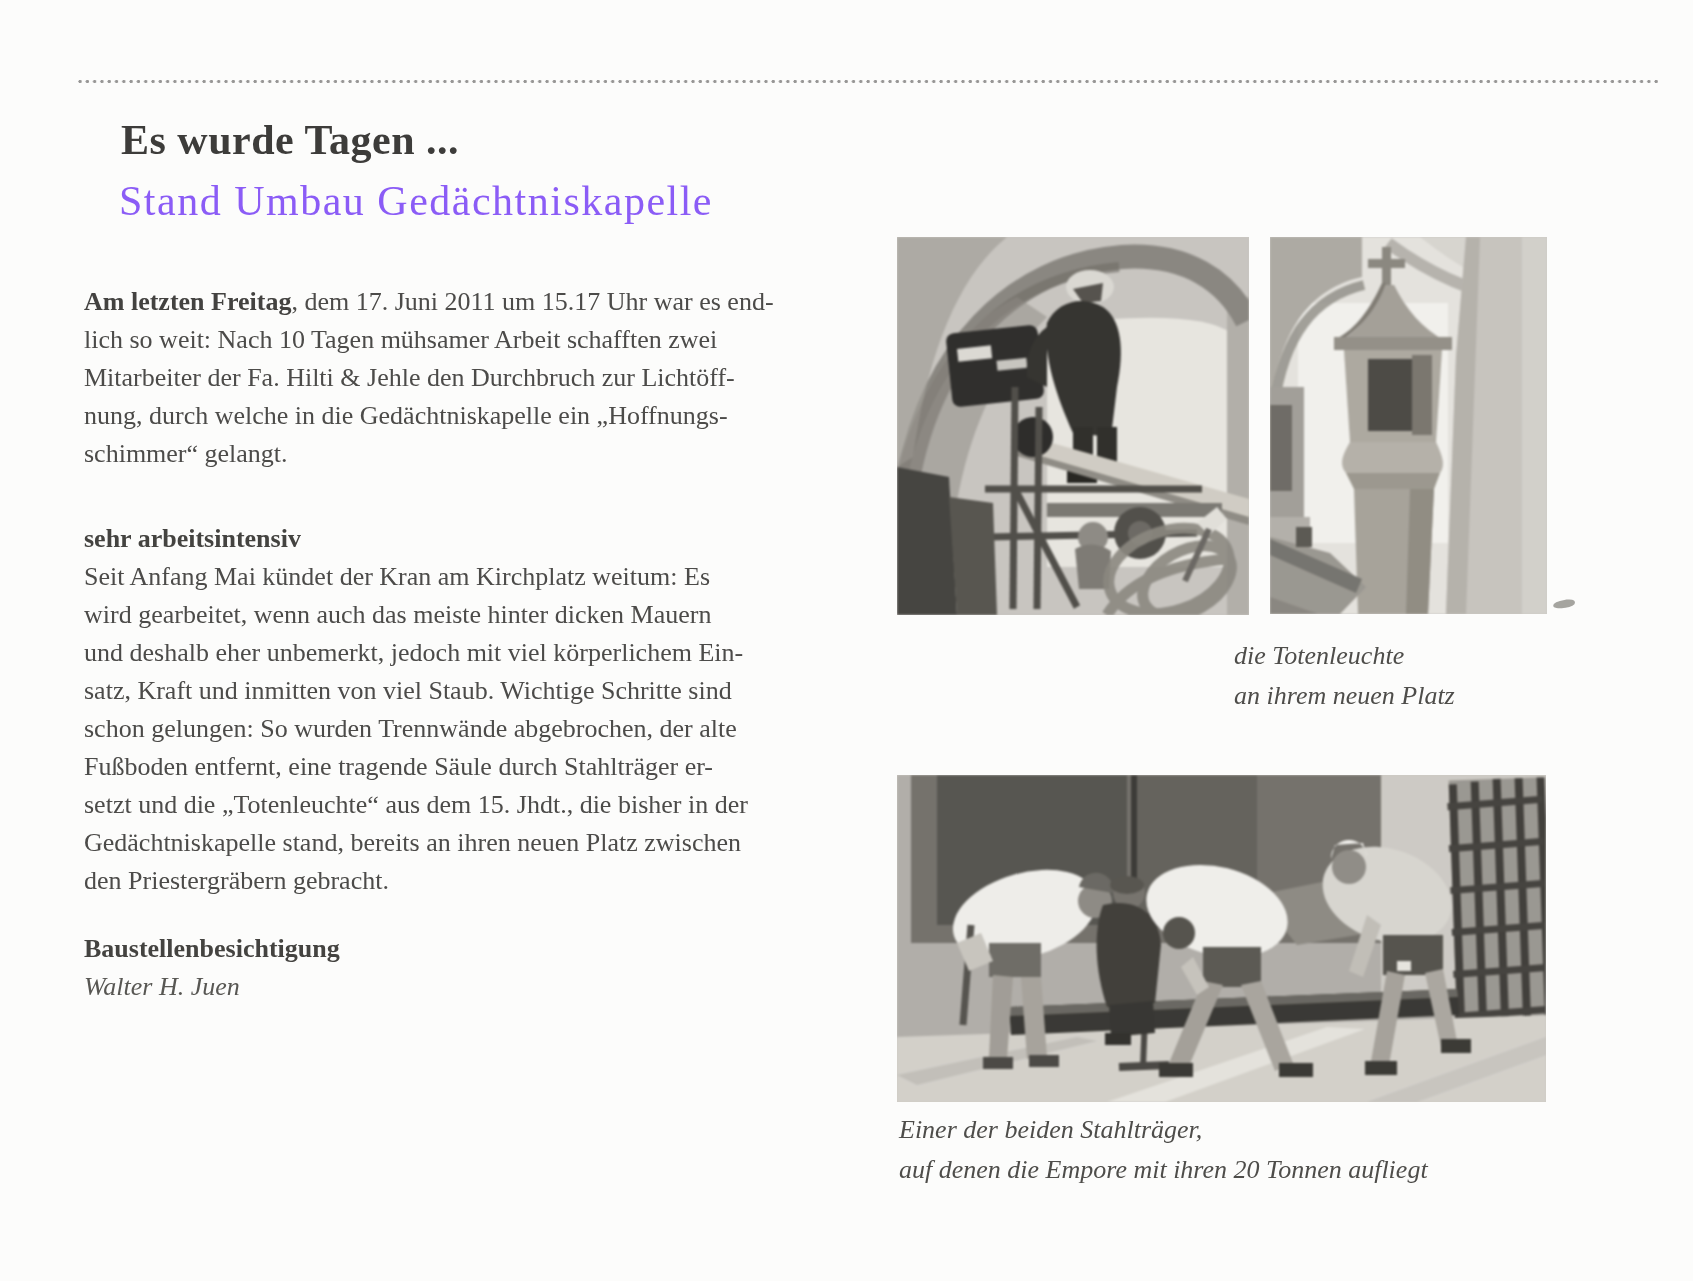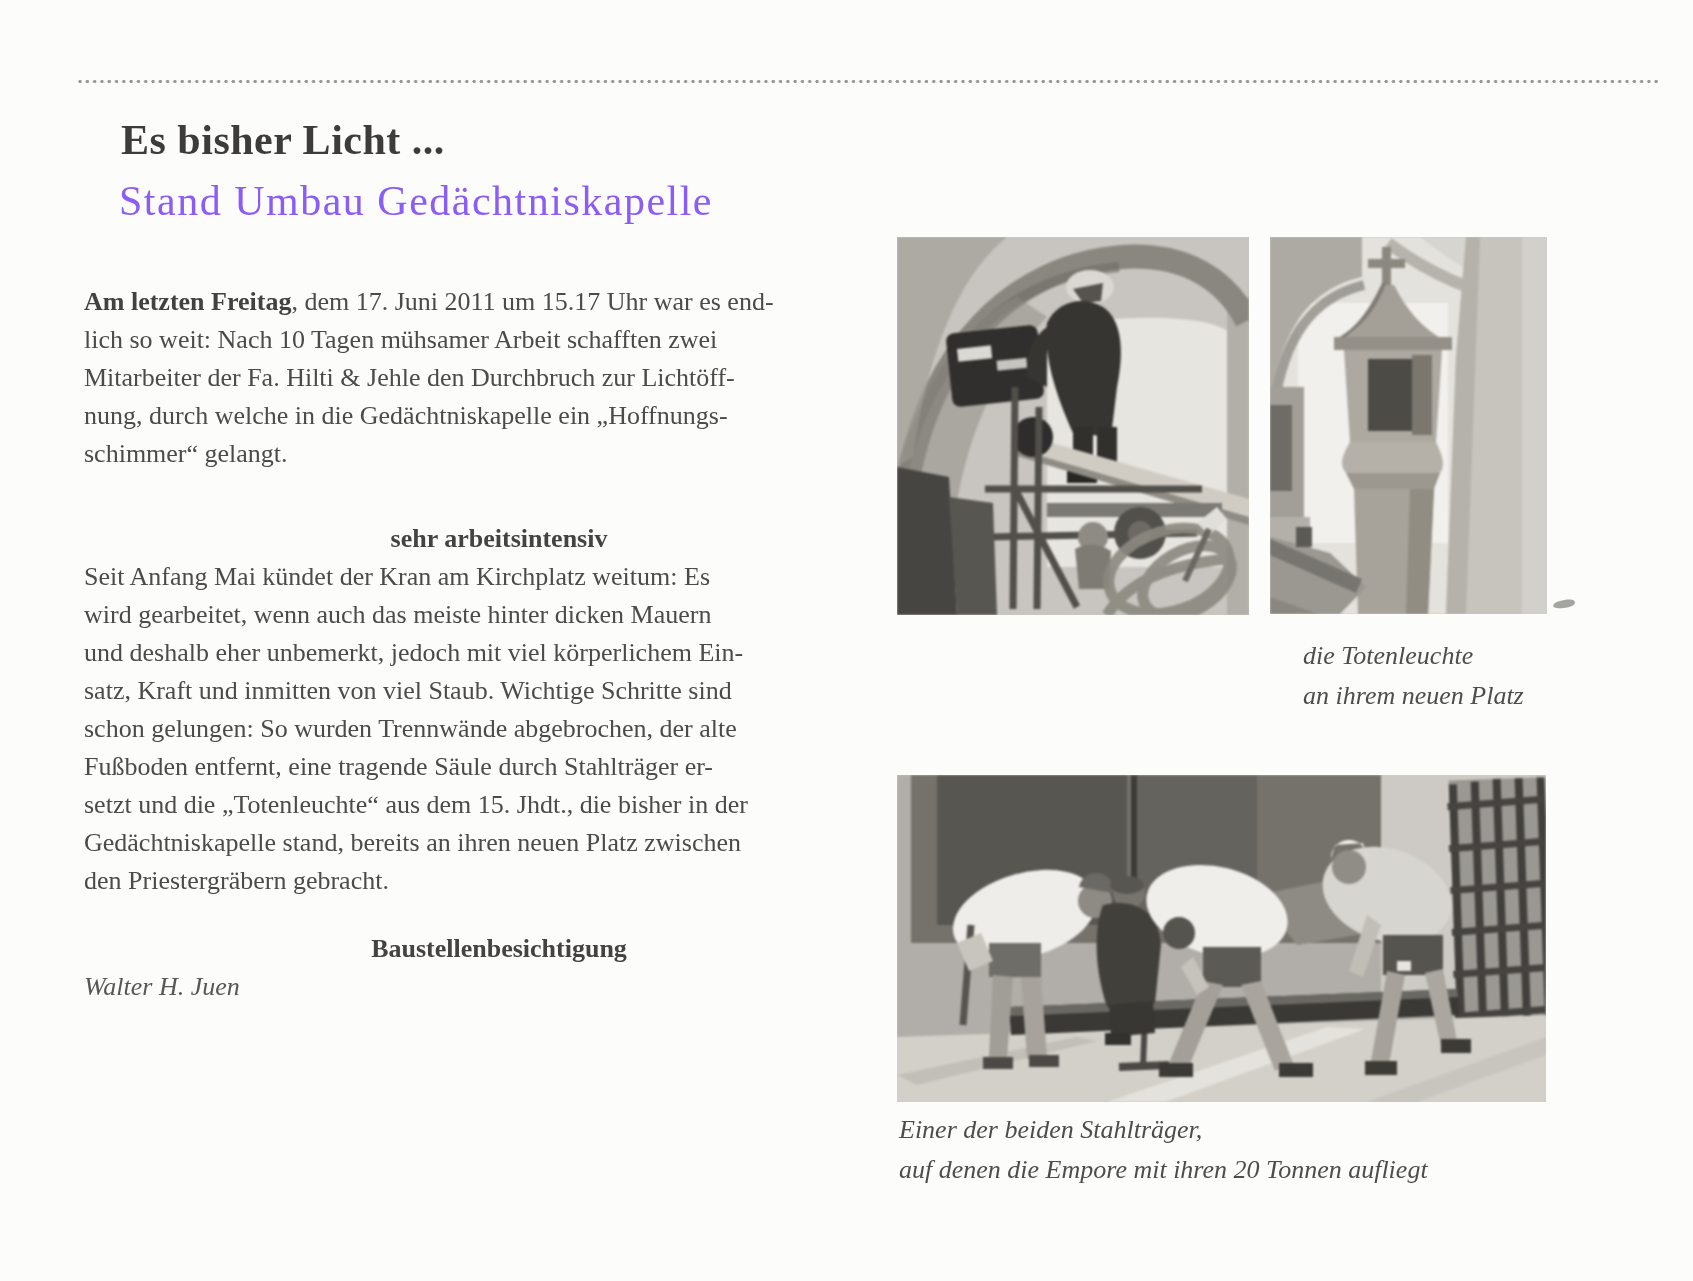--- a/index.html
+++ b/index.html
@@ -19,47 +19,47 @@
   .subtitle {
     position:absolute; left:119px; top:142px; font-size:42px; font-weight:normal;
     color:#8b5cf6; letter-spacing:1.5px; white-space:pre;
   }
   .text-col {
     position:absolute; left:84px; top:283px; width:830px;
     font-size:26.5px; line-height:38px; color:#4c4b49;
   }
   .text-col p, .text-col h3 { margin:0; white-space:pre; font-size:26px; line-height:38px; font-weight:normal; }
   .lead { font-weight:bold; color:#434240; }
-  .h-run { font-weight:bold !important; color:#444340;text-align:center; }
+  .h-run { font-weight:bold !important; color:#444340; }
   .h-run.first { margin-top:47px; }
   .h-run.second { margin-top:30px; }
   .sig { margin-top:34px; font-style:italic; color:#585753;font-family:Liberation Serif, serif; }
   .photo { position:absolute; background:#cbc8c3; overflow:hidden; }
   .photo svg { display:block; width:100%; height:100%; filter: blur(1.1px) contrast(0.98); }
   #ph1 { left:897px; top:237px; width:352px; height:378px; }
   #ph2 { left:1270px; top:237px; width:277px; height:377px; }
   #ph3 { left:897px; top:775px; width:649px; height:327px; }
   .caption {
     position:absolute; font-style:italic; font-size:26px; line-height:40px;
     color:#4e4d4a; white-space:pre;
   }
   #cap1 { left:899px; top:636px; }
-  #cap2 { left:1303px; top:636px; }
+  #cap2 { left:1234px; top:636px; }
   #cap3 { left:899px; top:1110px; }
   .smudge { position:absolute; left:1553px; top:600px; width:22px; height:8px;
     background:#8f8d88; border-radius:60% 40% 50% 50%; transform:rotate(-8deg); opacity:.8; }
 </style>
 </head>
 <body>
 
 <div class="page">
 
   <div class="rule"></div>
 
-  <h1 class="title">Es bisher Licht ...</h1>
+  <h1 class="title">Es wurde Tagen ...</h1>
   <h2 class="subtitle">Stand Umbau Gedächtniskapelle</h2>
 
   <div class="text-col">
     <p><span class="lead">Am letzten Freitag</span><span>, dem 17. Juni 2011 um 15.17 Uhr war es end-
 lich so weit: Nach 10 Tagen mühsamer Arbeit schafften zwei
 Mitarbeiter der Fa. Hilti &amp; Jehle den Durchbruch zur Lichtöff-
 nung, durch welche in die Gedächtniskapelle ein „Hoffnungs-
 schimmer“ gelangt.</span></p>
     <h3 class="h-run first">sehr arbeitsintensiv</h3>
     <p>Seit Anfang Mai kündet der Kran am Kirchplatz weitum: Es

